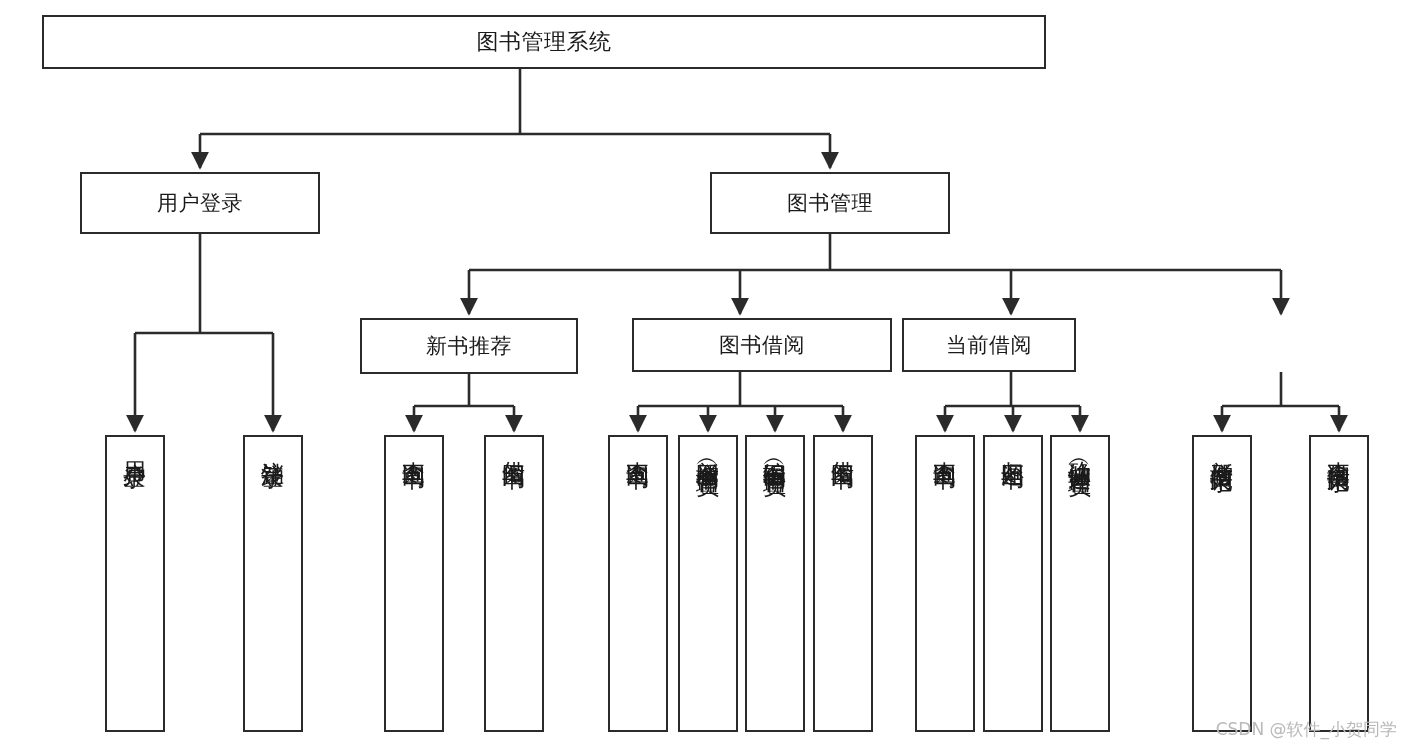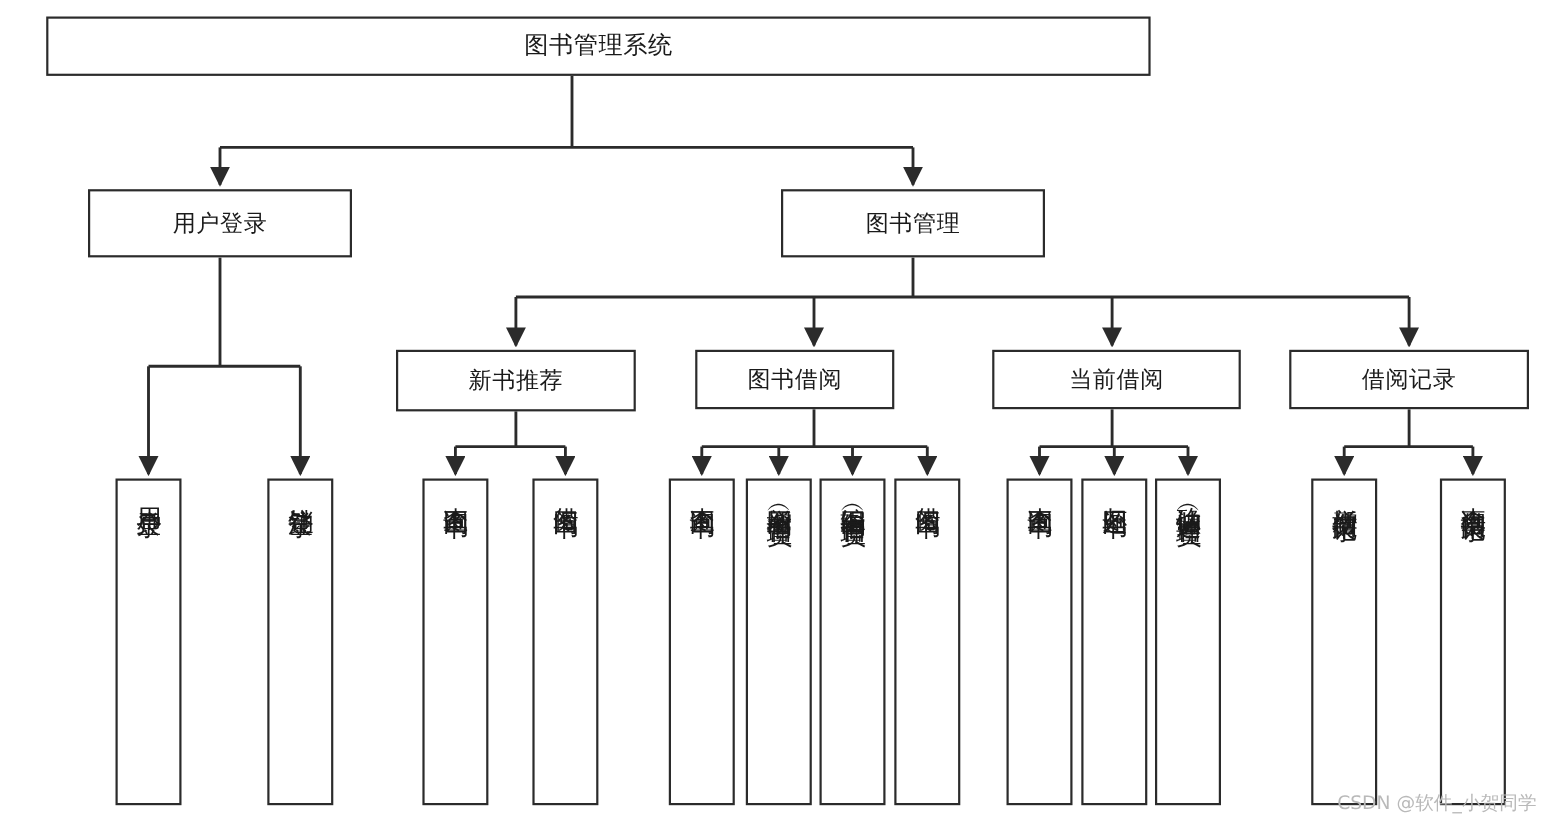--- a/index.html
+++ b/index.html
@@ -135,28 +135,25 @@
   <div class="node horiz" style="left:80px; top:172px; width:240px; height:62px;">
     <span class="label">用户登录</span>
   </div>
   <div class="node horiz" style="left:710px; top:172px; width:240px; height:62px;">
     <span class="label">图书管理</span>
   </div>
 
   <div class="node horiz" style="left:360px; top:318px; width:218px; height:56px;">
     <span class="label">新书推荐</span>
   </div>
-  <div class="node horiz" style="left:632px; top:318px; width:181px; height:54px;">
+  <div class="node horiz" style="left:632px; top:318px; width:260px; height:54px;">
     <span class="label">图书借阅</span>
   </div>
-  <div class="node horiz" style="left:902px; top:318px; width:226px; height:54px;">
+  <div class="node horiz" style="left:902px; top:318px; width:174px; height:54px;">
     <span class="label">当前借阅</span>
-  </div>
-  <div class="node horiz" style="left:1172px; top:318px; width:218px; height:54px;">
-    <span class="label">借阅记录</span>
   </div>
 
   <div class="node vert" style="left:105px; top:435px; width:60px; height:297px;">
     <span class="label">用户登录</span>
   </div>
   <div class="node vert" style="left:243px; top:435px; width:60px; height:297px;">
     <span class="label">注销登录</span>
   </div>
 
   <div class="node vert" style="left:384px; top:435px; width:60px; height:297px;">

